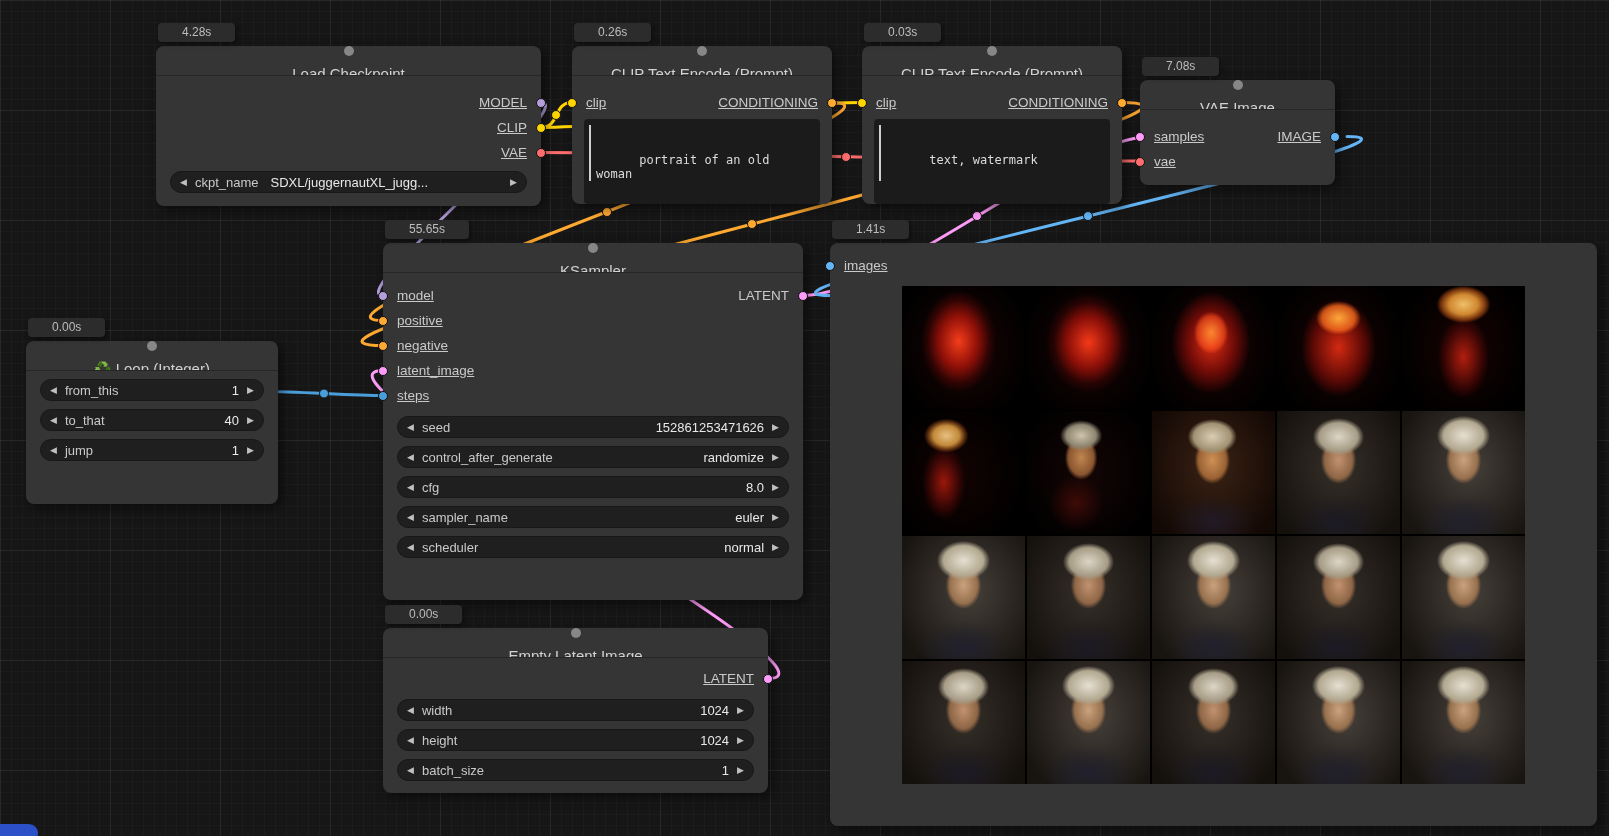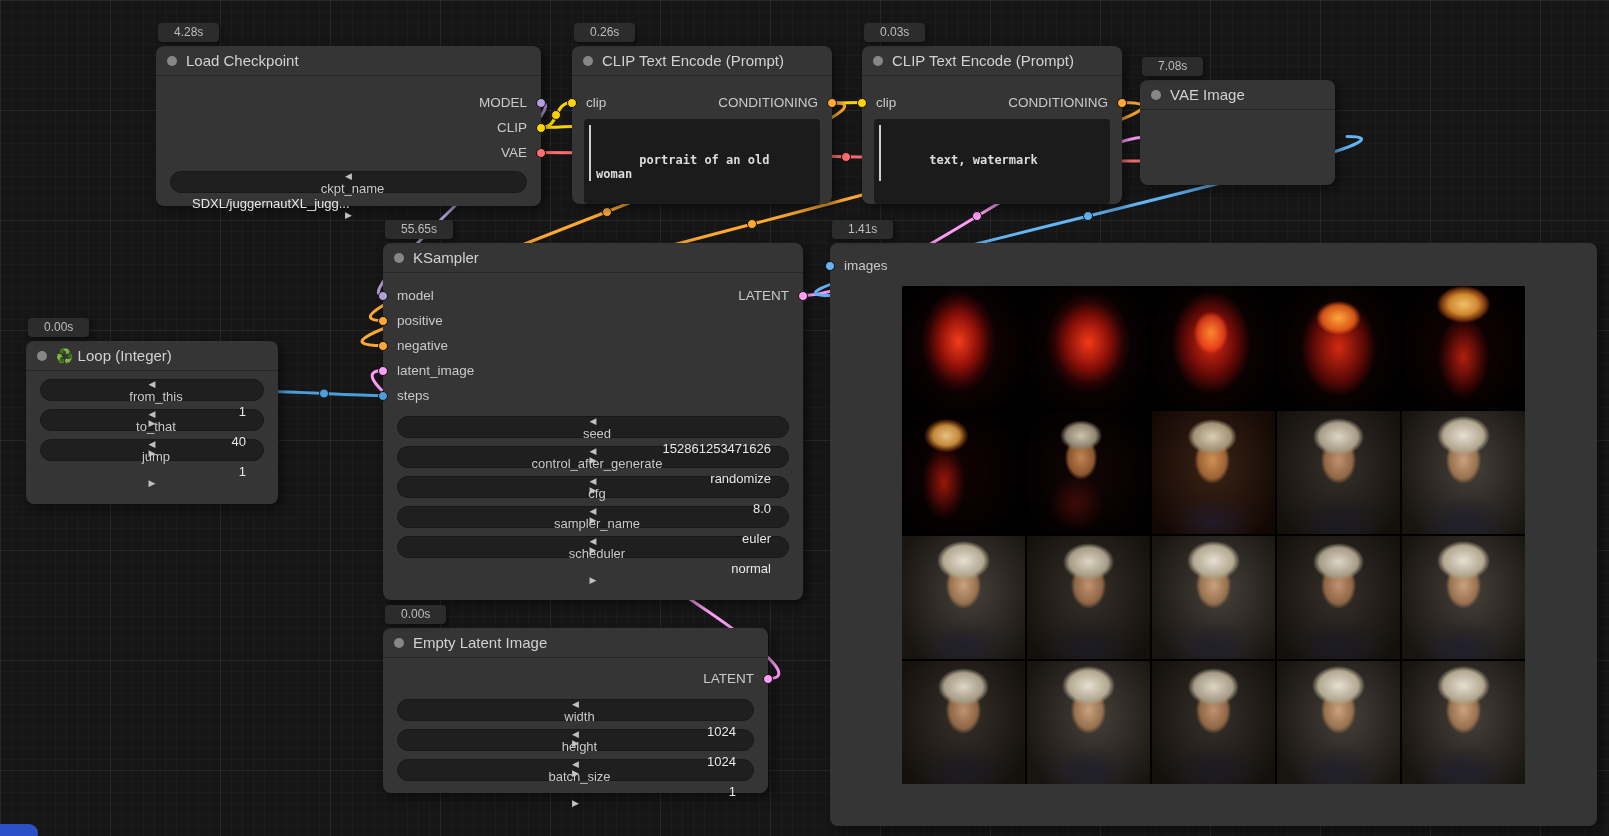--- a/index.html
+++ b/index.html
@@ -20,32 +20,33 @@
   #wires { position:absolute; left:0; top:0; z-index:1; }
   #wires path { fill:none; stroke-width:3; stroke-linecap:round; }
   #wires circle { stroke:#141414; stroke-width:1; }
 
   .node {
     position:absolute; background:#353535; border-radius:8px;
     box-shadow:4px 4px 12px rgba(0,0,0,0.5); z-index:2; color:#c9c9c9;
   }
   .badge {
     position:absolute; top:-23px; left:2px; background:#2c2c2c; color:#bdbdbd;
-    font-size:12px; padding:2px 16px 3px; border-radius:4px; white-space:nowrap;
+    font-size:12px; padding:2px 24px 3px; border-radius:4px; white-space:nowrap;
     box-shadow:2px 2px 5px rgba(0,0,0,0.4);
   }
   .header {
     height:30px; display:flex; align-items:center; gap:9px; padding:0 11px;
     border-bottom:1px solid rgba(0,0,0,0.28);
+    flex-direction:column;
   }
   .collapse-dot { width:10px; height:10px; border-radius:50%; background:#878787; flex:none; }
   .title { font-size:15px; color:#d2d2d2; white-space:nowrap; overflow:hidden; text-overflow:ellipsis; }
   .recycle { color:#3fae4a; font-size:14px; }
 
-  .slots { position:relative; }
+  .slots { position:relative;text-decoration:underline; }
   .slot { height:25px; display:flex; align-items:center; padding:0 14px; position:relative; font-size:13.5px; color:#c9c9c9; }
   .slot.out { justify-content:flex-end; }
   .slot.duo { justify-content:space-between; }
   .dot {
     position:absolute; width:10px; height:10px; border-radius:50%;
     top:7.5px; border:1px solid #101010;
   }
   .in-dot { left:-5px; }
   .out-dot { right:-5px; }
   .slot.overlay { position:absolute; right:0; top:10px; width:160px; }
@@ -55,33 +56,33 @@
 
   .int-grid-icon {
     width:12px; height:12px; margin-left:8px; margin-right:-4px;
     background-image:radial-gradient(circle,#5aa7e8 1.3px,transparent 1.6px);
     background-size:4px 4px; background-position:0.5px 0.5px;
   }
 
   .widget {
     height:22px; margin:0 14px 8px; background:#1f1f1f; border:1px solid #181818;
     border-radius:11px; display:flex; align-items:center; padding:0 9px;
-    font-size:13px; color:#c9c9c9;flex-direction:column;
+    font-size:13px; color:#c9c9c9;
   }
   .w-arrow { font-size:9px; color:#c0c0c0; line-height:1; }
   .w-arrow.l::before { content:"◀"; }
   .w-arrow.r::before { content:"▶"; }
   .w-label { margin-left:8px; white-space:nowrap; }
   .w-value { margin-left:auto; margin-right:8px; color:#e8e8e8; white-space:nowrap; }
   .widget.combo .w-value { margin-left:12px; margin-right:auto; }
 
   .prompt {
     margin:4px 12px 0; background:#1b1b1b; border-radius:4px; height:85px; position:relative;
     padding:6px 8px 5px 12px; font-family:"DejaVu Sans Mono", monospace; font-size:12px;
-    color:#dcdcdc; white-space:pre-wrap; overflow:hidden;font-weight:bold;
+    color:#dcdcdc; white-space:pre-wrap; overflow:hidden;
   }
   .caret { position:absolute; left:5px; top:6px; width:2px; height:56px; background:#cfcfcf; }
 
   .thumb-grid {
     display:grid; grid-template-columns:repeat(5,123px); grid-auto-rows:123px;
     gap:2px; margin:8px 0 0 72px; width:623px; background:#000;
   }
   .cell { background-color:#0b0705; }
 
   .cell[data-variant="red-blob-1"]{background-image:
@@ -224,20 +225,32 @@
       <span>text, watermark</span>
     </div>
   </div>
 
   <div class="node" style="left:1140px;top:80px;width:195px;height:105px">
     <div class="badge">7.08s</div>
     <div class="header">
       <span class="collapse-dot"></span>
       <span class="title">VAE Image</span>
     </div>
+    <div class="slots" style="padding-top:14px">
+      <div class="slot duo">
+        <span class="dot in-dot c-latent"></span>
+        <span class="slot-label">samples</span>
+        <span class="slot-label">IMAGE</span>
+        <span class="dot out-dot c-image"></span>
+      </div>
+      <div class="slot">
+        <span class="dot in-dot c-vae"></span>
+        <span class="slot-label">vae</span>
+      </div>
+    </div>
   </div>
 
   <div class="node" style="left:383px;top:243px;width:420px;height:357px">
     <div class="badge">55.65s</div>
     <div class="header">
       <span class="collapse-dot"></span>
       <span class="title">KSampler</span>
     </div>
     <div class="slots" style="padding-top:10px">
       <div class="slot">

